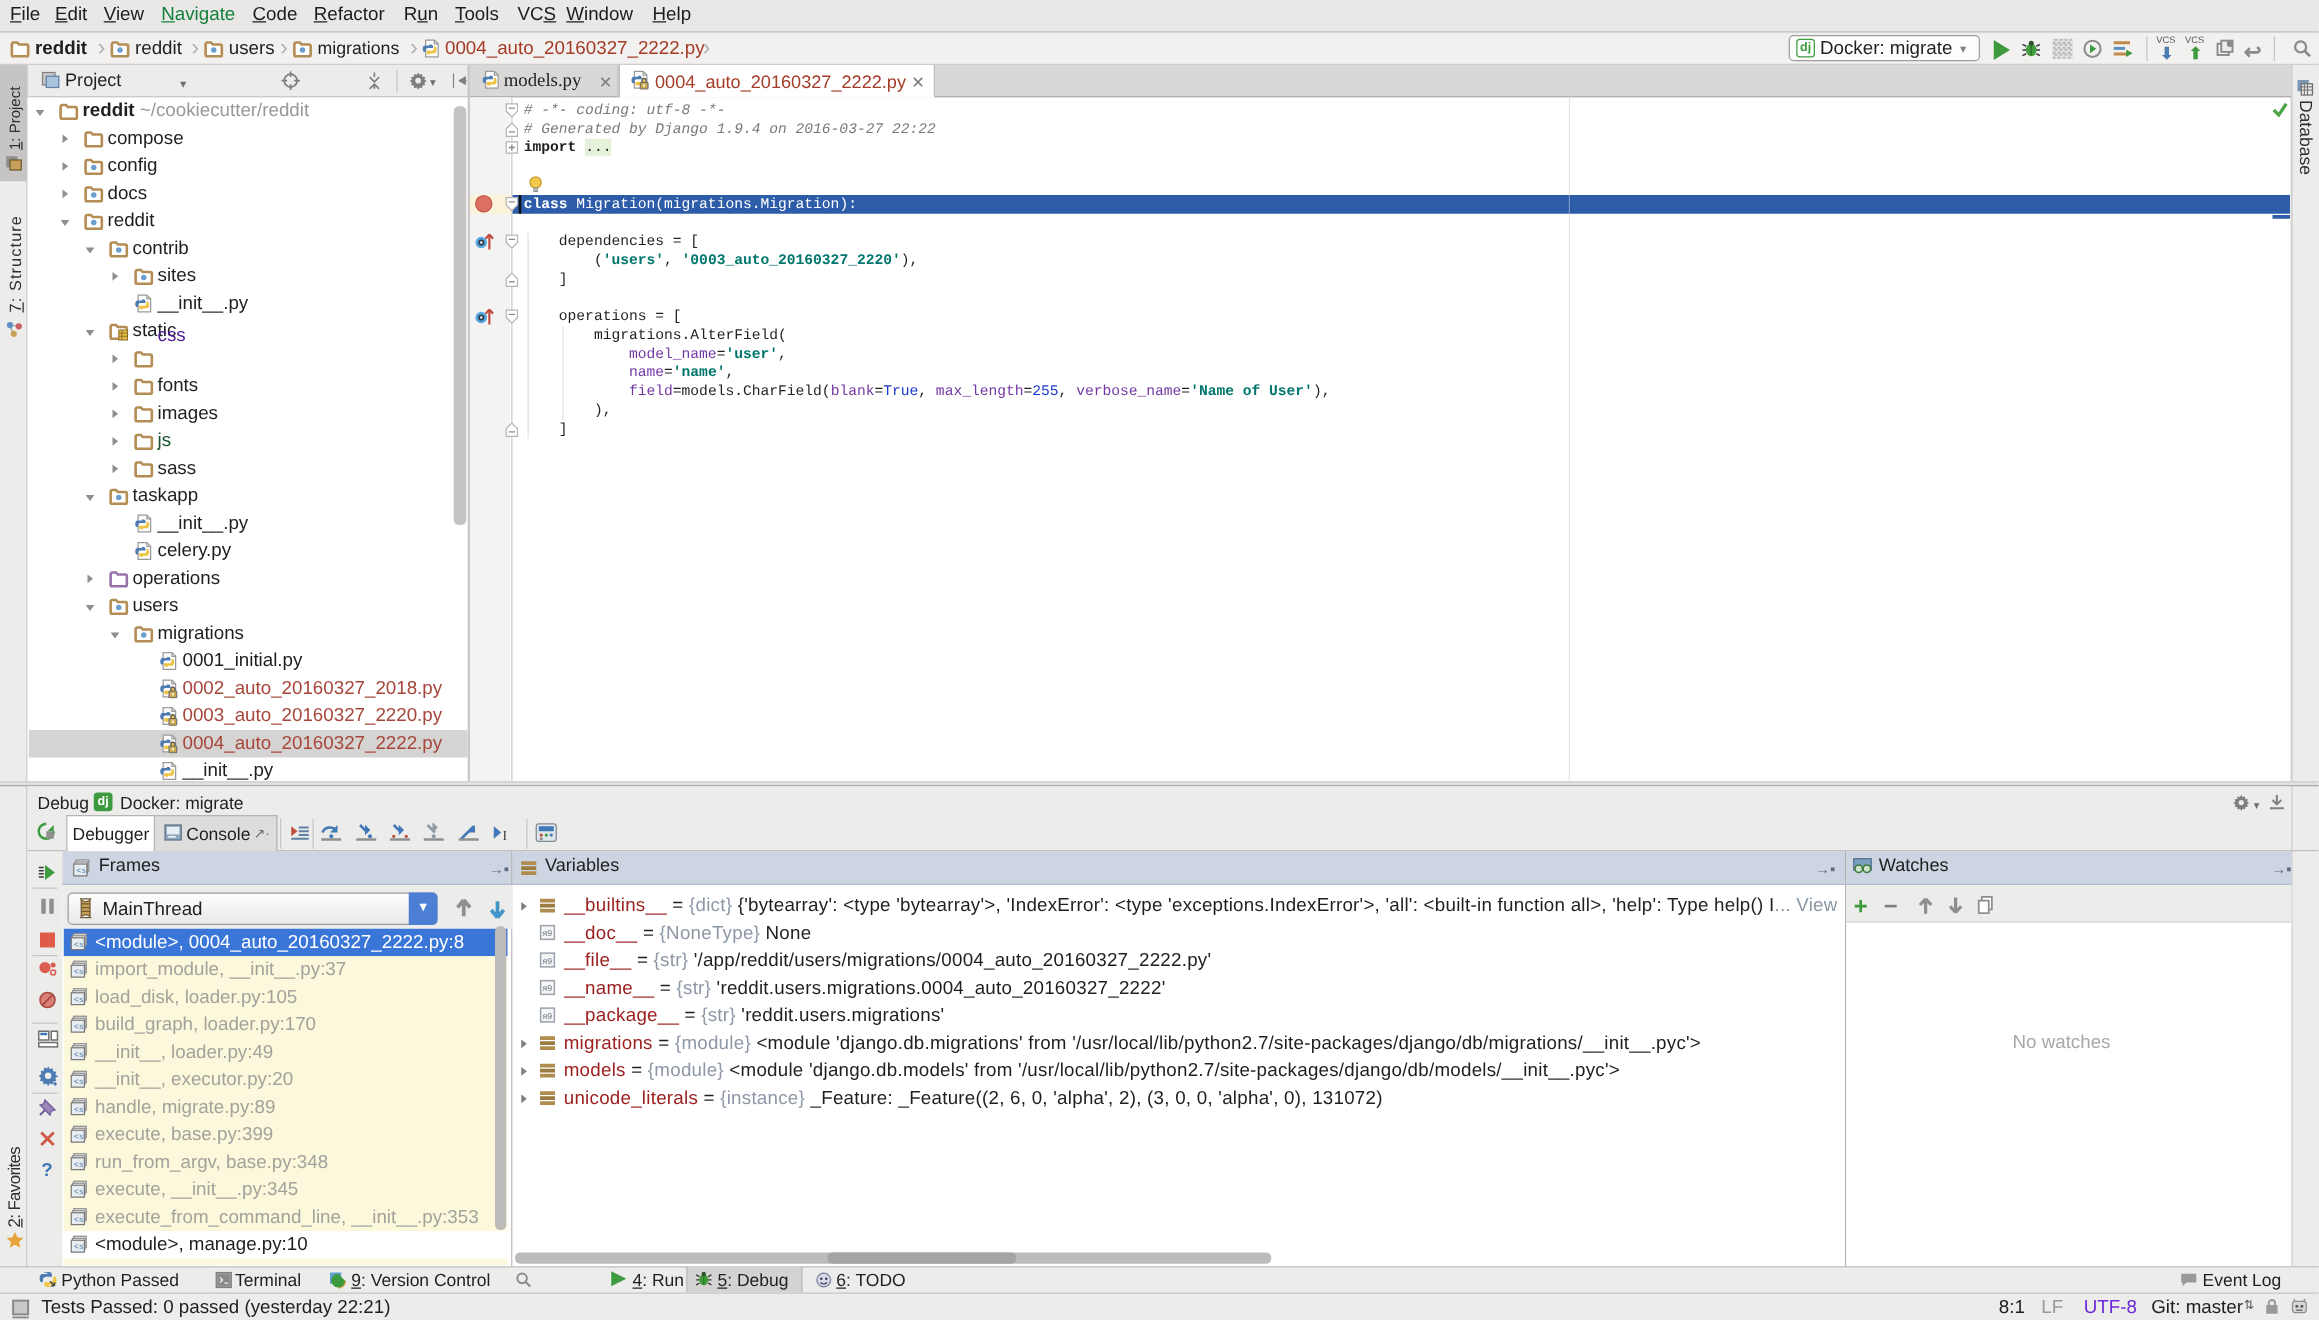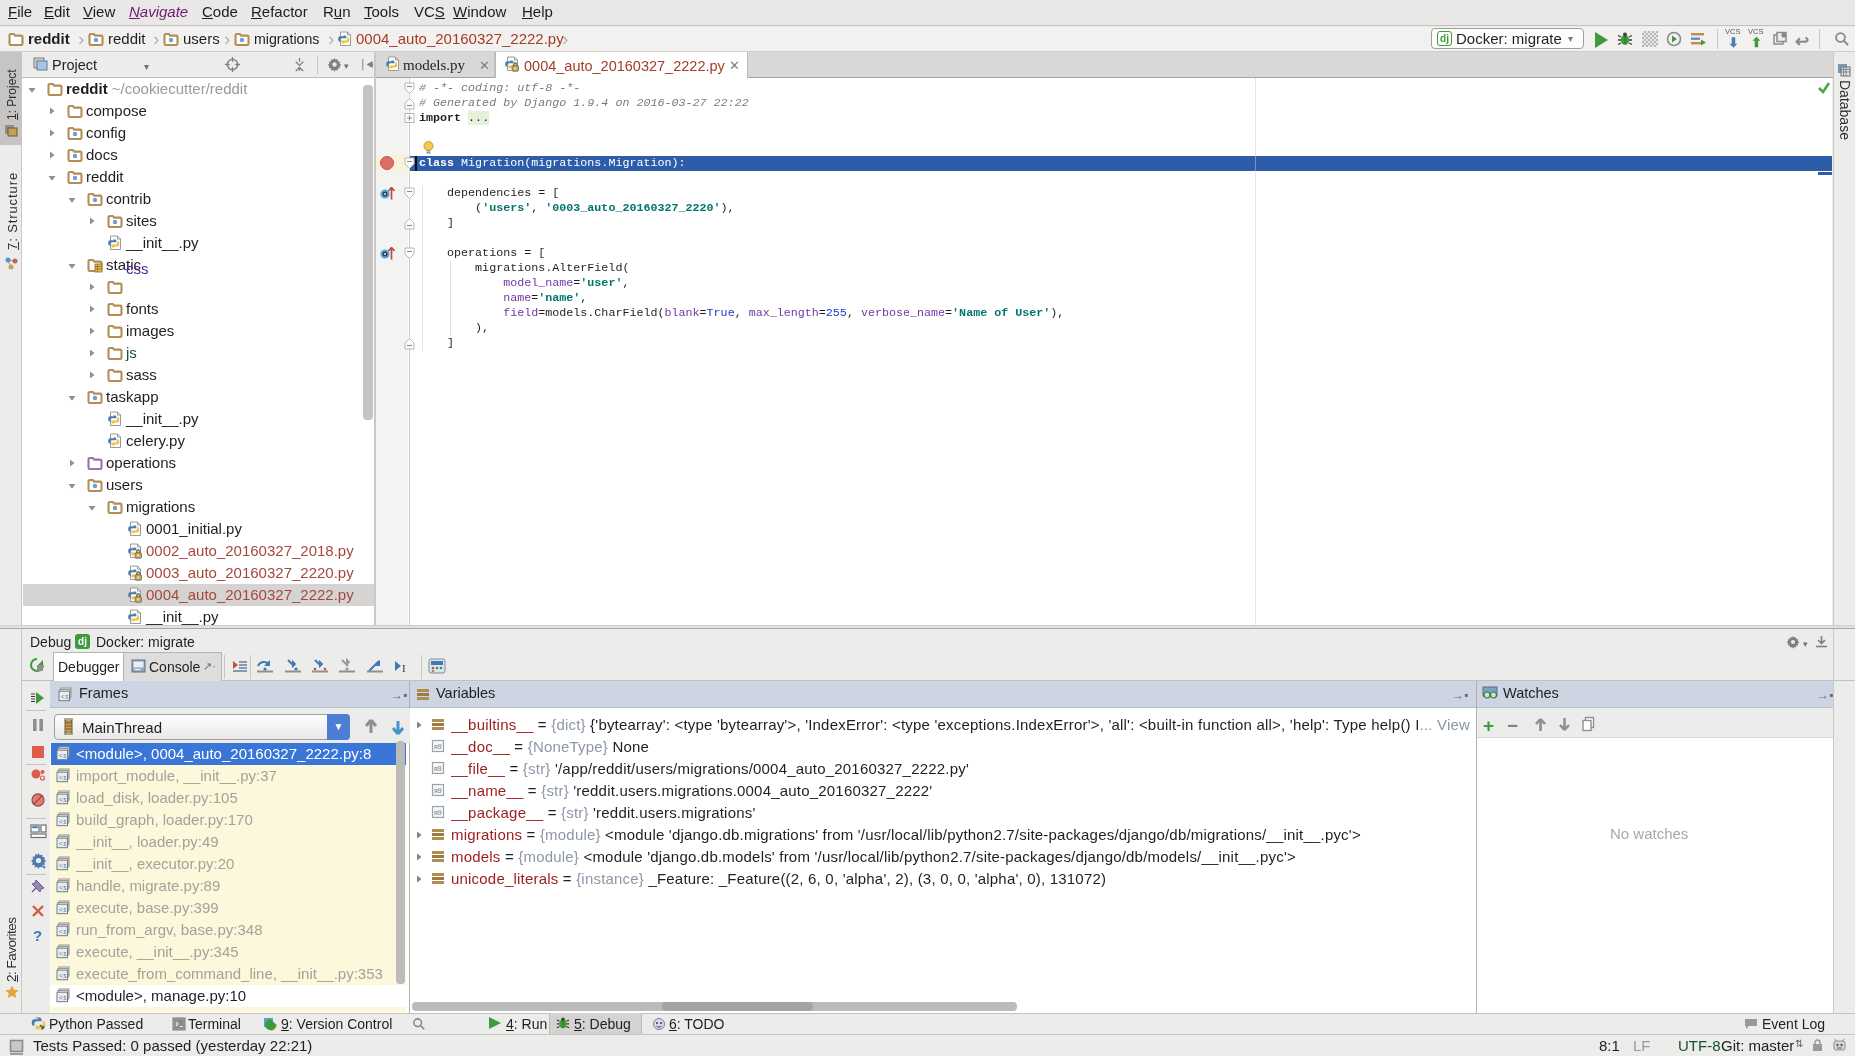--- a/index.html
+++ b/index.html
@@ -9,21 +9,21 @@
 .st{color:#00766c;font-weight:bold;}
 .kwa{color:#7137a3;}
 .nu{color:#1b38cf;}
 .kw{font-weight:bold;}
 .ic{position:absolute;line-height:0;}
 </style></head><body>
 <div style="position:absolute;left:0px;top:0px;width:1855px;height:26px;background:#e9e8e6;border-bottom:1px solid #c2c1c0;"></div>
 <div class="r" style="position:absolute;left:8px;top:3px;font-size:15px;color:#1c1c1c;"><u>F</u>ile</div>
 <div class="r" style="position:absolute;left:44px;top:3px;font-size:15px;color:#1c1c1c;"><u>E</u>dit</div>
 <div class="r" style="position:absolute;left:83px;top:3px;font-size:15px;color:#1c1c1c;"><u>V</u>iew</div>
-<div class="r" style="position:absolute;left:129px;top:3px;font-size:15px;color:#701a75;font-style:italic;"><u>N</u>avigate</div>
+<div class="r" style="position:absolute;left:129px;top:3px;font-size:15px;color:#15803d;"><u>N</u>avigate</div>
 <div class="r" style="position:absolute;left:202px;top:3px;font-size:15px;color:#1c1c1c;"><u>C</u>ode</div>
 <div class="r" style="position:absolute;left:251px;top:3px;font-size:15px;color:#1c1c1c;"><u>R</u>efactor</div>
 <div class="r" style="position:absolute;left:323px;top:3px;font-size:15px;color:#1c1c1c;">R<u>u</u>n</div>
 <div class="r" style="position:absolute;left:364px;top:3px;font-size:15px;color:#1c1c1c;"><u>T</u>ools</div>
 <div class="r" style="position:absolute;left:414px;top:3px;font-size:15px;color:#1c1c1c;">VC<u>S</u></div>
 <div class="r" style="position:absolute;left:453px;top:3px;font-size:15px;color:#1c1c1c;"><u>W</u>indow</div>
 <div class="r" style="position:absolute;left:522px;top:3px;font-size:15px;color:#1c1c1c;"><u>H</u>elp</div>
 <div style="position:absolute;left:0px;top:27px;width:1855px;height:25px;background:#f2f1ef;border-bottom:1px solid #cfcecd;"></div>
 <div class="ic" style="position:absolute;left:8px;top:31px;"><svg width="16" height="16" viewBox="0 0 16 16">
       <path d="M1.5 4.5c0-.8.5-1.5 1.3-1.5h3l1.4 1.6h6c.8 0 1.3.6 1.3 1.4v6.5c0 .8-.5 1.5-1.3 1.5H2.8c-.8 0-1.3-.7-1.3-1.5z" fill="#fff" stroke="#b48d54" stroke-width="2.1"></path>
@@ -824,21 +824,21 @@
     </svg></div>
 <div class="r" style="position:absolute;left:1762px;top:1016px;font-size:14px;">Event Log</div>
 <div style="position:absolute;left:0px;top:1034px;width:1855px;height:22px;background:#ececeb;border-top:1px solid #c6c5c4;"></div>
 <div class="ic" style="position:absolute;left:9px;top:1039px;"><svg width="15" height="16" viewBox="0 0 15 16">
       <rect x="1.5" y="1.5" width="12" height="11" fill="#c9c8c7" stroke="#8a8a8a" stroke-width="1.6"></rect>
       <path d="M1 15h13" stroke="#8a8a8a" stroke-width="1.6"></path>
     </svg></div>
 <div class="r" style="position:absolute;left:33px;top:1037px;font-size:15px;">Tests Passed: 0 passed (yesterday 22:21)</div>
 <div class="r" style="position:absolute;left:1599px;top:1037px;font-size:15px;">8:1</div>
 <div class="r" style="position:absolute;left:1633px;top:1037px;font-size:15px;color:#9a9998;">LF</div>
-<div class="r" style="position:absolute;left:1667px;top:1037px;font-size:15px;color:#14532d;margin-left:11px;">UTF-8</div>
+<div class="r" style="position:absolute;left:1667px;top:1037px;font-size:15px;color:#6d28d9;">UTF-8</div>
 <div class="r" style="position:absolute;left:1721px;top:1037px;font-size:15px;">Git: master</div>
 <div class="r" style="position:absolute;left:1795px;top:1038px;font-size:10px;color:#5a5a5a;">⇅</div>
 <div class="ic" style="position:absolute;left:1812px;top:1039px;"><svg width="11" height="13" viewBox="0 0 11 13">
       <rect x="1" y="5" width="9" height="7" fill="#9a9998"></rect>
       <path d="M3 5V3.5a2.5 2.5 0 0 1 5 0V5" fill="none" stroke="#9a9998" stroke-width="1.5"></path>
     </svg></div>
 <div class="ic" style="position:absolute;left:1832px;top:1038px;"><svg width="15" height="15" viewBox="0 0 15 15">
       <rect x="2" y="3" width="11" height="9" rx="2" fill="#d8d8d7" stroke="#8f8f8f"></rect>
       <circle cx="5.5" cy="7" r="1.2" fill="#5a5a5a"></circle>
       <circle cx="9.5" cy="7" r="1.2" fill="#5a5a5a"></circle>

